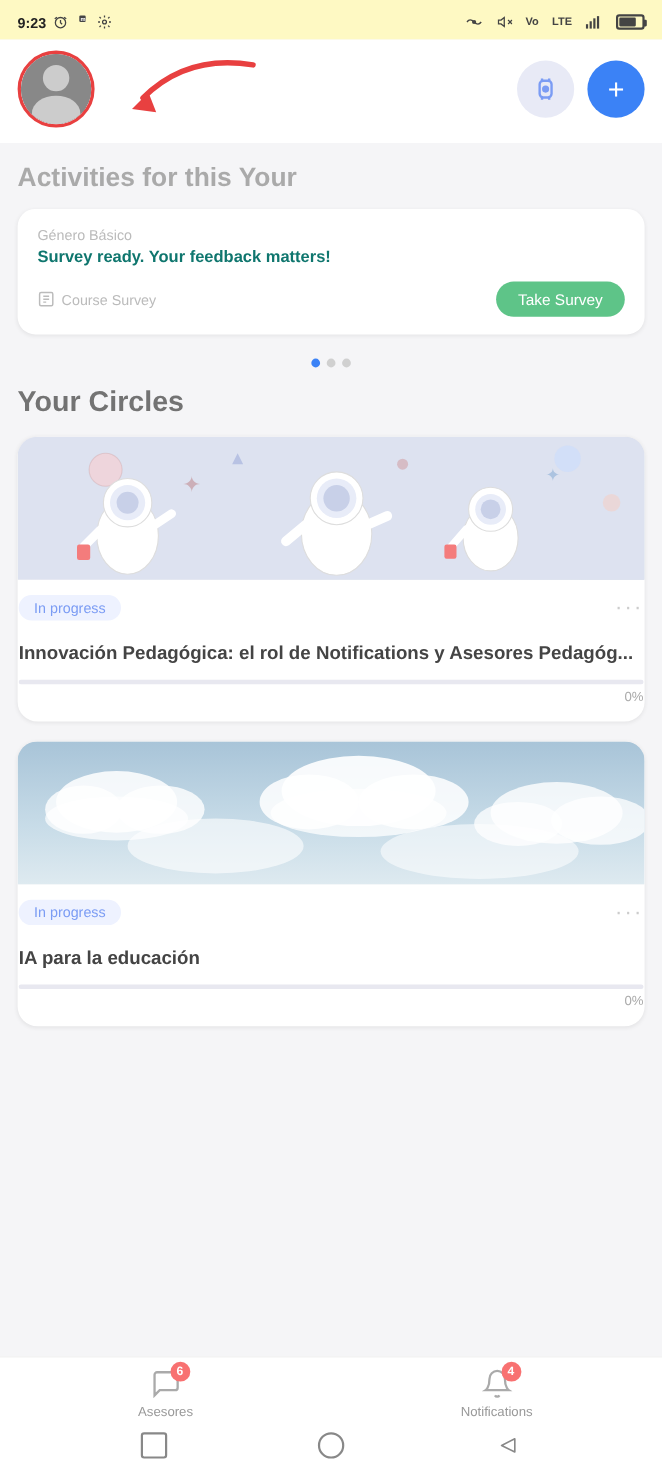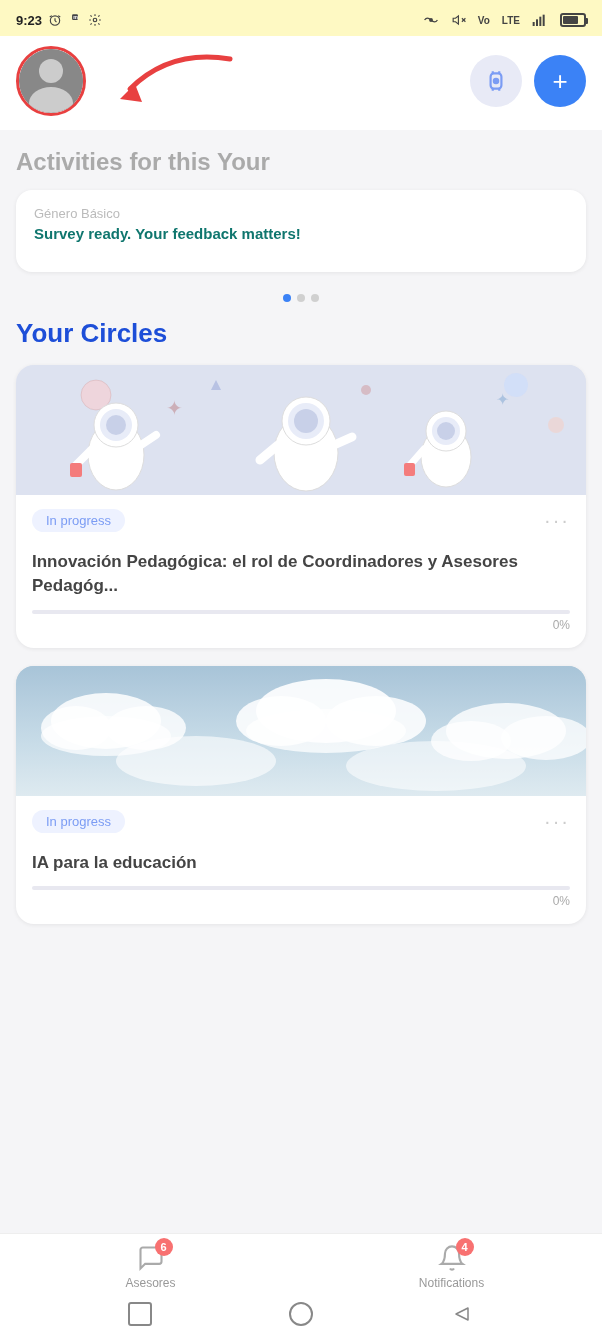--- a/index.html
+++ b/index.html
@@ -148,21 +148,21 @@
       background: #d0d0d0;
     }
     .dot.active {
       background: #3b82f6;
     }
 
     
     .circles-title {
       font-size: 26px;
       font-weight: 700;
-      color: #1d4ed8;
+      color: #737373;
       margin: 8px 0 16px;
     }
 
     
     .circle-card {
       background: #fff;
       border-radius: 18px;
       overflow: hidden;
       margin-bottom: 18px;
       box-shadow: 0 1px 4px rgba(0,0,0,0.07);
@@ -180,21 +180,21 @@
     .clouds-bg {
       width: 100%;
       height: 130px;
       background: linear-gradient(180deg, #b0c8d8 0%, #d8e8f0 50%, #e8eef2 100%);
       display: flex;
       align-items: center;
       justify-content: center;
       overflow: hidden;
     }
     .circle-card-body {
-      padding: 14px 16px 16px;
+      padding: 14px 1px 16px;
     }
     .in-progress-badge {
       display: inline-block;
       background: #eef2ff;
       color: #7b9cf4;
       font-size: 13px;
       font-weight: 500;
       border-radius: 12px;
       padding: 4px 14px;
       margin-bottom: 10px;
@@ -384,20 +384,32 @@
   </div>
 </div>
 
 <div class="main-content content-scroll">
 
   <h2 class="section-title">Activities for this Your</h2>
 
   <div class="activity-card">
     <div class="activity-card-subtitle">Género Básico</div>
     <div class="activity-card-text">Survey ready. Your feedback matters!</div>
+    <div class="activity-card-footer">
+      <div class="course-survey-label">
+        <svg width="16" height="16" viewBox="0 0 24 24" fill="none" stroke="#bbb" stroke-width="2">
+          <rect x="3" y="3" width="18" height="18" rx="2"></rect>
+          <line x1="8" y1="8" x2="16" y2="8"></line>
+          <line x1="8" y1="12" x2="16" y2="12"></line>
+          <line x1="8" y1="16" x2="12" y2="16"></line>
+        </svg>
+        <span>Course Survey</span>
+      </div>
+      <button class="take-survey-btn">Take Survey</button>
+    </div>
   </div>
 
   <div class="dots-indicator">
     <div class="dot active"></div>
     <div class="dot"></div>
     <div class="dot"></div>
   </div>
 
   <h2 class="circles-title">Your Circles</h2>
 
@@ -438,21 +450,21 @@
         <circle cx="350" cy="25" r="5" fill="rgba(200,100,100,0.3)"></circle>
         <text x="150" y="50" font-size="20" fill="rgba(180,100,100,0.4)">✦</text>
         <text x="480" y="40" font-size="16" fill="rgba(100,150,200,0.4)">✦</text>
       </svg>
     </div>
     <div class="circle-card-body">
       <div class="circle-card-header">
         <span class="in-progress-badge">In progress</span>
         <span class="more-dots">···</span>
       </div>
-      <div class="circle-card-title">Innovación Pedagógica: el rol de Coordinadores y Asesores Pedagóg...</div>
+      <div class="circle-card-title">Innovación Pedagógica: el rol de Notifications y Asesores Pedagóg...</div>
       <div class="progress-bar-container">
         <div class="progress-bar-fill" style="width:0%;"></div>
       </div>
       <div class="progress-pct">0%</div>
     </div>
   </div>
 
   <div class="circle-card">
     <div class="clouds-bg">
       <svg width="570" height="130" viewBox="0 0 570 130">

